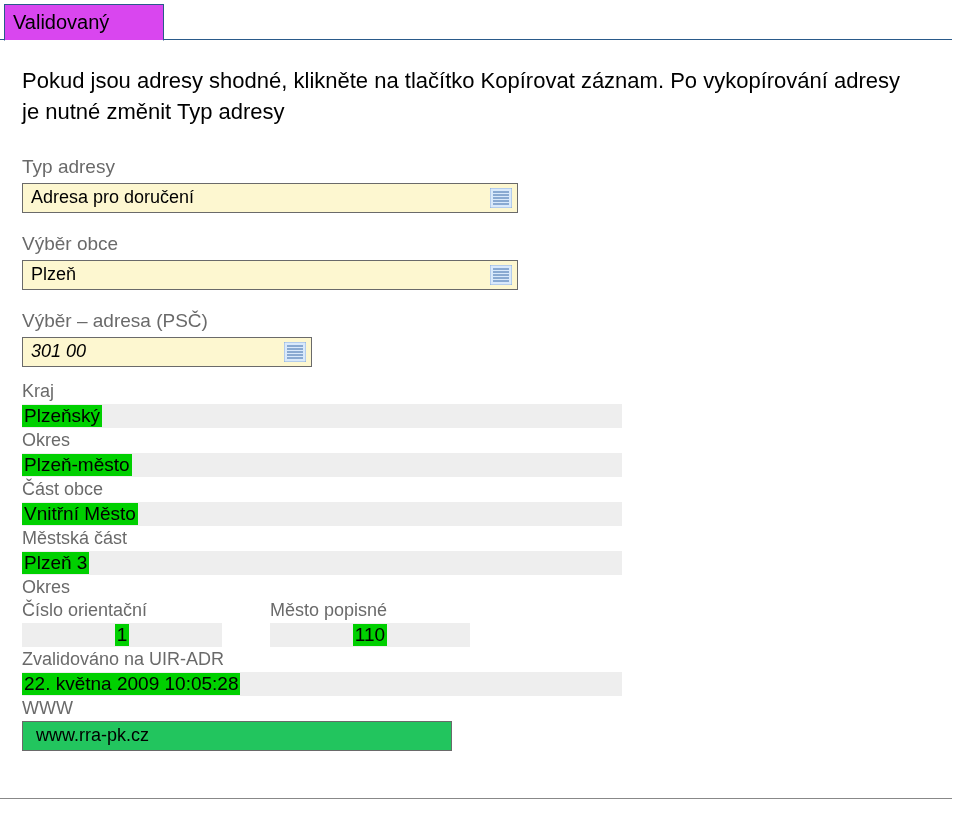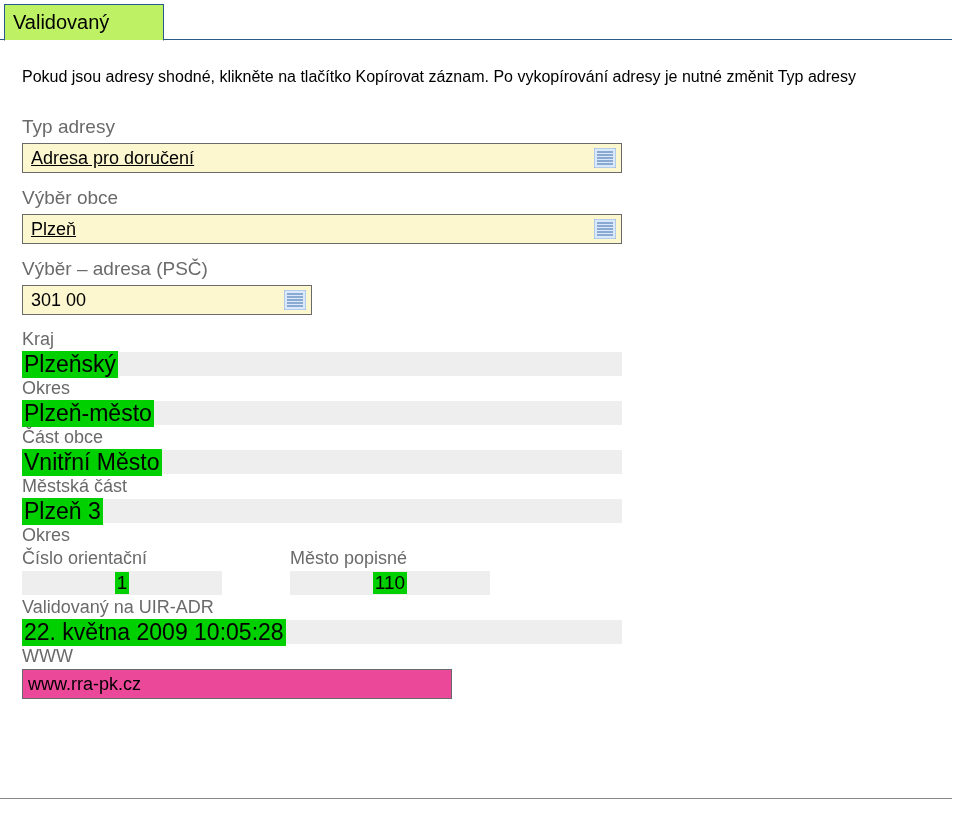--- a/index.html
+++ b/index.html
@@ -11,61 +11,61 @@
     height: 813px;
     position: relative;
     color: #000;
   }
   .tab-container {
     margin-top: 4px;
     margin-left: 4px;
     width: 160px;
     border: 1px solid #2a5a8a;
     padding: 6px 8px;
-    background: #bef264;
+    background: #d946ef;
     font-size: 20px;
     position: relative;
     z-index: 2;
     border-bottom: 1px solid #fff;
   }
   .panel {
     position: relative;
     margin-top: -2px;
     width: 952px;
     border-top: 1px solid #2a5a8a;
     border-bottom: 1px solid #888;
     padding: 26px 0 16px 22px;
     min-height: 760px;
   }
   .desc {
-    font-size: 16px;
+    font-size: 22px;
     color: #000;
     line-height: 1.4;
     margin-bottom: 28px;
     width: 900px;
   }
   .field-label {
     color: #6a6a6a;
     font-size: 19px;
-    margin-top: 8px;
+    margin-top: 20px;
     margin-bottom: 5px;
   }
   .select-field {
     background: #fdf7d0;
     border: 1px solid #6a6a6a;
     height: 30px;
     display: flex;
     align-items: center;
     padding: 0 8px;
     font-size: 18px;
     position: relative;
     margin-bottom: 14px;
   }
-  .select-wide { width: 600px; text-decoration: underline; }
-  .select-narrow { width: 290px; }
+  .select-wide { width: 496px; }
+  .select-narrow { width: 290px; font-style: italic; }
   .select-icon {
     position: absolute;
     right: 4px;
     top: 3px;
     width: 24px;
     height: 22px;
     display: flex;
     align-items: center;
     justify-content: center;
   }
@@ -80,53 +80,53 @@
     background: #eeeeee;
     margin-top: 2px;
     margin-bottom: 2px;
     height: 24px;
     display: flex;
     align-items: center;
   }
   .val-green {
     background: #00d000;
     padding: 0 2px;
-    font-size: 23px;
+    font-size: 19px;
     color: #000;
     display: inline-block;
   }
   .val-green-center {
     background: #00d000;
     padding: 0 2px;
     font-size: 19px;
     color: #000;
     display: inline-block;
   }
   .row-pair {
     display: flex;
-    gap: 68px;
+    gap: 48px;
   }
   .col-num {
     width: 200px;
   }
   .num-value-wrap {
     width: 200px;
     background: #eeeeee;
     margin-top: 2px;
     height: 24px;
     display: flex;
     align-items: center;
     justify-content: center;
   }
   .input-text {
     width: 430px;
     height: 30px;
     border: 1px solid #6a6a6a;
-    background: #ec4899;
-    padding: 0 5px;
+    background: #22c55e;
+    padding: 0 13px;
     font-size: 18px;
     display: flex;
     align-items: center;
     margin-top: 2px;
   }
 </style>
 </head>
 <body>
 
 <div class="tab-container">
@@ -212,21 +212,21 @@
       </div>
     </div>
     <div class="col-num">
       <div class="ro-label">Město popisné</div>
       <div class="num-value-wrap">
         <span class="val-green-center">110</span>
       </div>
     </div>
   </div>
 
-  <div class="ro-label" style="margin-top:2px;">Validovaný na UIR-ADR</div>
+  <div class="ro-label" style="margin-top:2px;">Zvalidováno na UIR-ADR</div>
   <div class="ro-value-wrap">
     <span class="val-green">22. května 2009  10:05:28</span>
   </div>
 
   <div class="ro-label">WWW</div>
   <div class="input-text">
     <span>www.rra-pk.cz</span>
   </div>
 
 </div>

